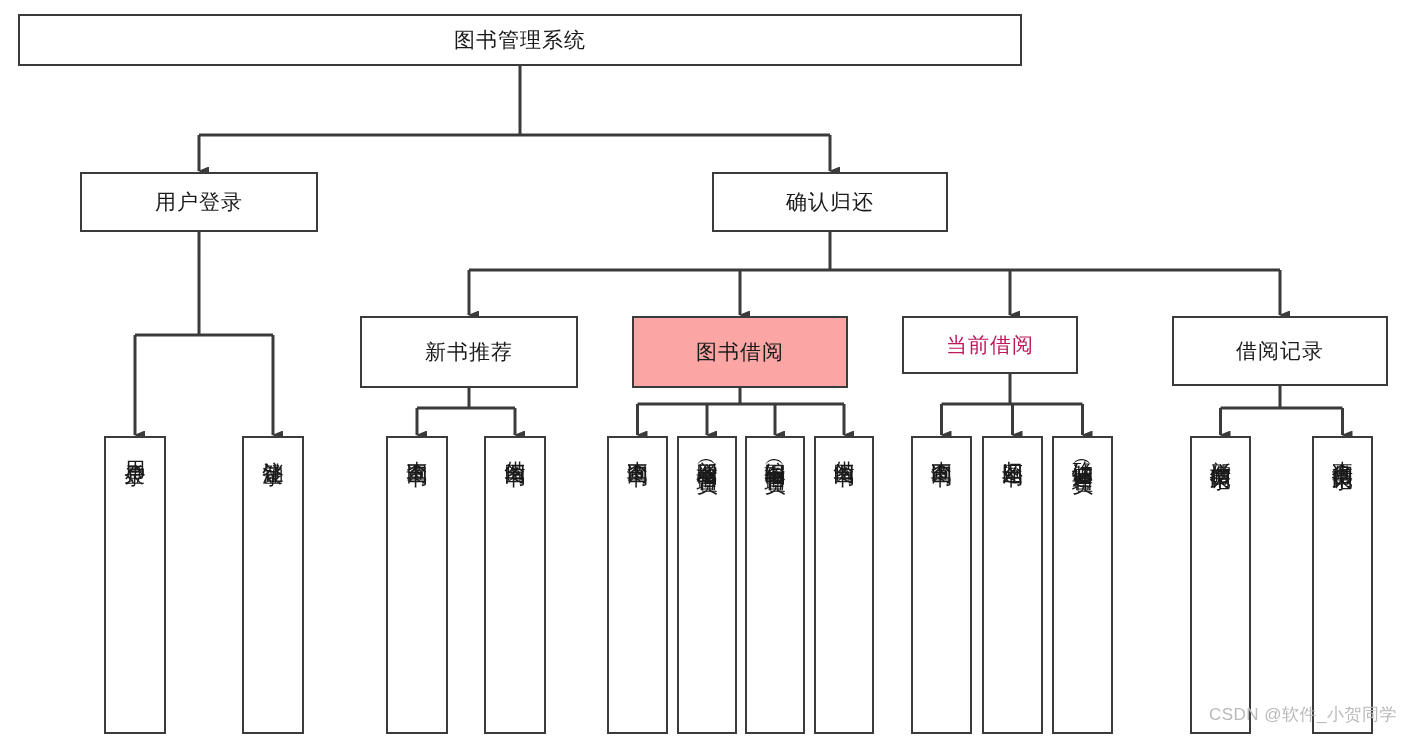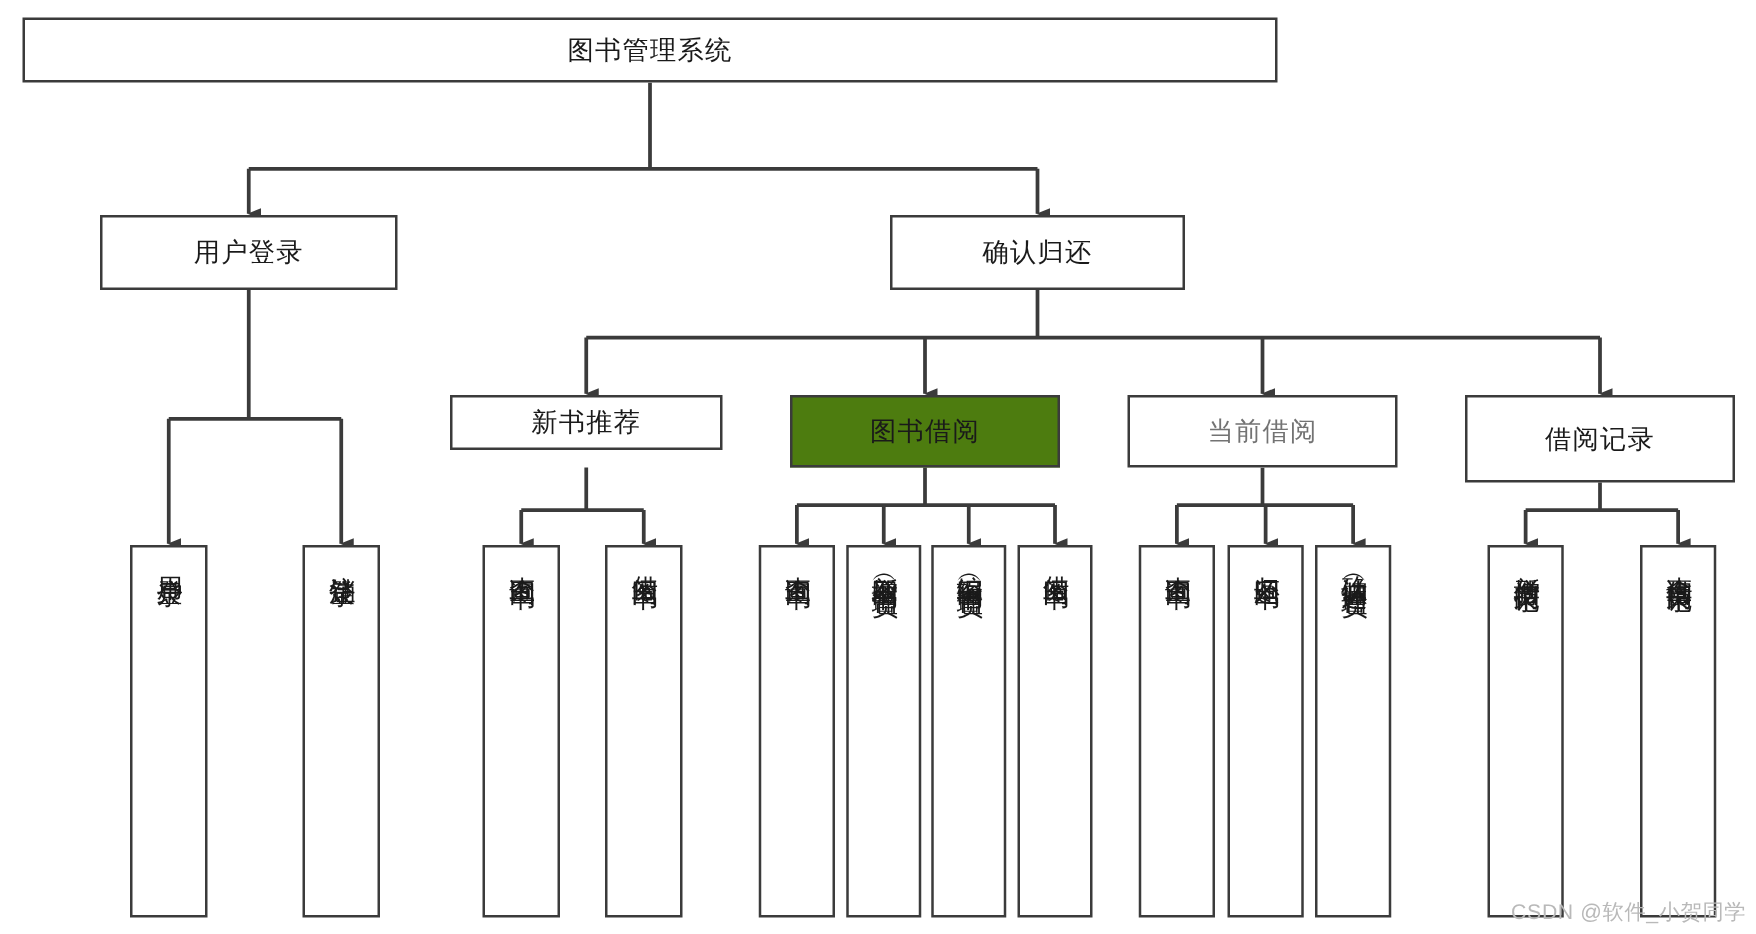--- a/index.html
+++ b/index.html
@@ -50,21 +50,21 @@
   }
   .node.v .vlabel {
     writing-mode: vertical-rl;
     text-orientation: upright;
     line-height: 1.04;
     white-space: nowrap;
   }
   .watermark {
     position: absolute;
     right: 8px;
-    bottom: 6px;
+    bottom: 21px;
     font-size: 17px;
     color: #b9b9b9;
     white-space: nowrap;
     letter-spacing: 0.5px;
   }
 </style>
 </head>
 <body>
 
 <div id="stage">
@@ -114,27 +114,27 @@
   <div id="nodes-layer">
       <div class="node h" style="left: 18px; top: 14px; width: 1004px; height: 52px; border-color: rgb(59, 59, 59); background: rgb(255, 255, 255); color: rgb(26, 26, 26);">
         <span class="hlabel">图书管理系统</span>
       </div>
       <div class="node h" style="left: 80px; top: 172px; width: 238px; height: 60px; border-color: rgb(59, 59, 59); background: rgb(255, 255, 255); color: rgb(26, 26, 26);">
         <span class="hlabel">用户登录</span>
       </div>
       <div class="node h" style="left: 712px; top: 172px; width: 236px; height: 60px; border-color: rgb(59, 59, 59); background: rgb(255, 255, 255); color: rgb(26, 26, 26);">
         <span class="hlabel">确认归还</span>
       </div>
-      <div class="node h" style="left: 360px; top: 316px; width: 218px; height: 44px; border-color: rgb(59, 59, 59); background: rgb(255, 255, 255); color: rgb(26, 26, 26);">
+      <div class="node h" style="left: 360px; top: 316px; width: 218px; height: 72px; border-color: rgb(59, 59, 59); background: rgb(255, 255, 255); color: rgb(26, 26, 26);">
         <span class="hlabel">新书推荐</span>
       </div>
-      <div class="node h" style="left: 632px; top: 316px; width: 216px; height: 58px; border-color: rgb(59, 59, 59); background: #4d7c0f; color: rgb(26, 26, 26);">
+      <div class="node h" style="left: 632px; top: 316px; width: 216px; height: 72px; border-color: rgb(59, 59, 59); background: #fca5a5; color: rgb(26, 26, 26);">
         <span class="hlabel">图书借阅</span>
       </div>
-      <div class="node h" style="left: 902px; top: 316px; width: 216px; height: 58px; border-color: rgb(59, 59, 59); background: rgb(255, 255, 255); color: #737373;">
+      <div class="node h" style="left: 902px; top: 316px; width: 176px; height: 58px; border-color: rgb(59, 59, 59); background: rgb(255, 255, 255); color: #be185d;">
         <span class="hlabel">当前借阅</span>
       </div>
       <div class="node h" style="left: 1172px; top: 316px; width: 216px; height: 70px; border-color: rgb(59, 59, 59); background: rgb(255, 255, 255); color: rgb(26, 26, 26);">
         <span class="hlabel">借阅记录</span>
       </div>
       <div class="node v" style="left: 104px; top: 436px; width: 62px; height: 298px; border-color: rgb(59, 59, 59); background: rgb(255, 255, 255); color: rgb(26, 26, 26);">
         <span class="vlabel">用户登录</span>
       </div>
       <div class="node v" style="left: 242px; top: 436px; width: 62px; height: 298px; border-color: rgb(59, 59, 59); background: rgb(255, 255, 255); color: rgb(26, 26, 26);">
         <span class="vlabel">注销登录</span>

